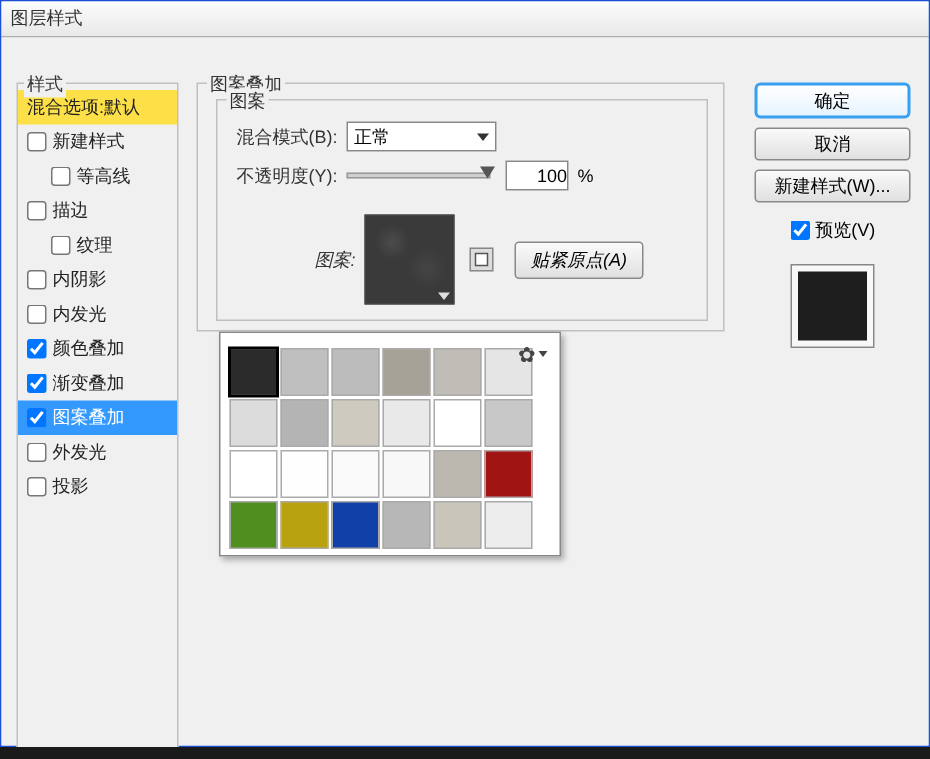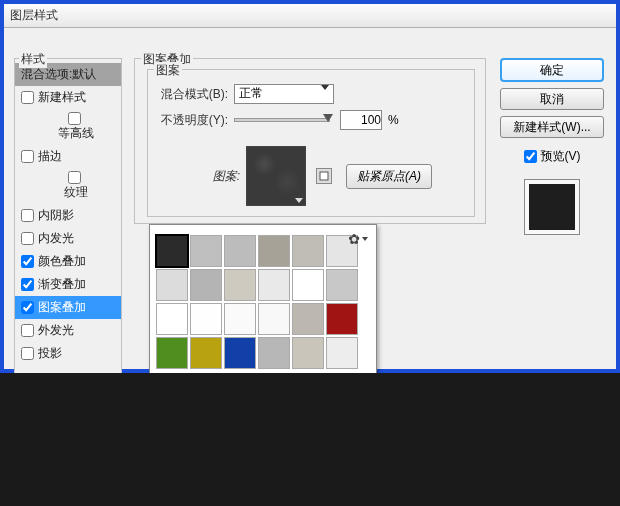--- a/index.html
+++ b/index.html
@@ -1,37 +1,37 @@
 <!DOCTYPE html>
 <html><head>
 <meta charset="utf-8">
 <style>
 * { box-sizing: border-box; margin: 0; padding: 0; font-family: "Microsoft YaHei", SimSun, sans-serif; font-size: 12px; }
 body { background: #1a1a1a; }
-.window { width: 620px; height: 373px; background: #f0f0f0; border: 4px solid #1d4ed8; position: relative; }
+.window { width: 620px; height: 498px; background: #f0f0f0; border: 1px solid #1d4ed8; position: relative; }
 .titlebar { background: linear-gradient(#fcfcfc,#e8e8e8); height: 24px; border-bottom: 1px solid #b0b0b0; display:flex; align-items:center; padding: 0 6px; }
 .title-text { color: #333; }
 .body-area { position: relative; padding: 6px; height: calc(100% - 24px); background: #f0f0f0; }
 
 .styles-box { position:absolute; left: 10px; top: 30px; width: 108px; height: 460px; border: 1px solid #c0c0c0; background:#f0f0f0; }
 .styles-label { position:absolute; left:4px; top:-8px; background:#f0f0f0; padding:0 2px; color:#333;}
 .styles-list { padding: 4px 0; }
 .style-item { display:flex; align-items:center; padding: 3px 6px; cursor:pointer; color:#222; }
 .style-item.selected { background:#3399ff; color:#fff; }
 .style-item input[type=checkbox]{ margin-right:4px; }
-.sub { padding-left: 22px; flex-direction: column; }
+.sub { padding-left: 22px; }
 
 .overlay-box { position:absolute; left: 130px; top: 30px; width: 352px; height: 166px; border: 1px solid #c0c0c0; }
 .overlay-label { position:absolute; left:6px; top:-8px; background:#f0f0f0; padding:0 2px; color:#333;}
 .pattern-box { position:absolute; left: 12px; top: 10px; width: 328px; height: 148px; border: 1px solid #c0c0c0; }
 .pattern-label { position:absolute; left:6px; top:-8px; background:#f0f0f0; padding:0 2px; color:#333;}
 
 .row { position:absolute; display:flex; align-items:center; }
 .lbl { width: 80px; text-align:right; margin-right:6px; color:#333;}
-.combo { width: 100px; height: 20px; border:1px solid #888; background:#fff; display:flex; justify-content:space-between; padding:0 4px;}
+.combo { width: 100px; height: 20px; border:1px solid #888; background:#fff; display:flex; align-items:center; justify-content:space-between; padding:0 4px;}
 .combo .arr { width:0;height:0;border-left:4px solid transparent;border-right:4px solid transparent;border-top:5px solid #333;}
 .slider-track { width: 96px; height: 4px; background:#d0d0d0; border:1px solid #999; position:relative; }
 .slider-thumb { position:absolute; top:-5px; right:-4px; width:0;height:0;border-left:5px solid transparent;border-right:5px solid transparent;border-top:8px solid #555;}
 .numbox { width: 42px; height:20px; border:1px solid #888; background:#fff; text-align:center; line-height:18px;}
 
 .swatch-preview { width: 60px; height: 60px; border:1px solid #444; background:#3a3a3a; background-image: radial-gradient(circle at 30% 30%, #4a4a4a 2%, transparent 20%), radial-gradient(circle at 70% 60%, #444 2%, transparent 25%); position:relative;}
 .swatch-arrow { position:absolute; right:2px; bottom:2px; width:0;height:0;border-left:4px solid transparent;border-right:4px solid transparent;border-top:5px solid #ddd;}
 .newdoc-icon { width:16px; height:16px; border:1px solid #888; background:#ddd; margin-left:10px; display:flex;align-items:center;justify-content:center;}
 .btn { border:1px solid #888; background:linear-gradient(#fafafa,#e0e0e0); padding: 3px 10px; border-radius:3px; cursor:pointer;}
 
@@ -54,21 +54,21 @@
 
 <div class="window">
   <div class="titlebar">
     <span class="title-text">图层样式</span>
   </div>
   <div class="body-area">
 
     <div class="styles-box">
       <span class="styles-label">样式</span>
       <div class="styles-list">
-        <div class="style-item" style="background:#a3a3a3;">
+        <div class="style-item" style="background:#fde047;">
           <span>混合选项:默认</span>
         </div>
         <div id="style-items">
             <div class="style-item">
               <input type="checkbox" style="">
               <span>新建样式</span>
             </div>
             <div class="style-item sub">
               <input type="checkbox" style="">
               <span>等高线</span>

